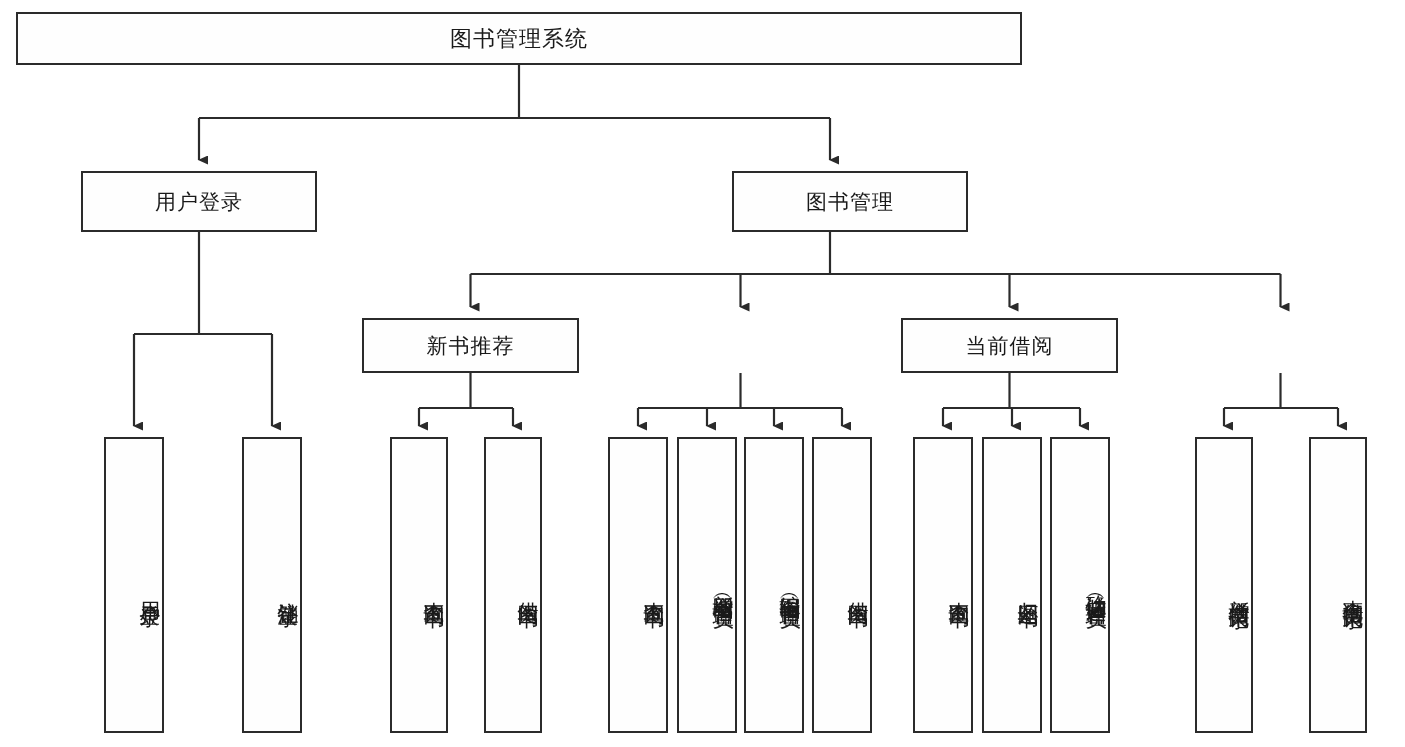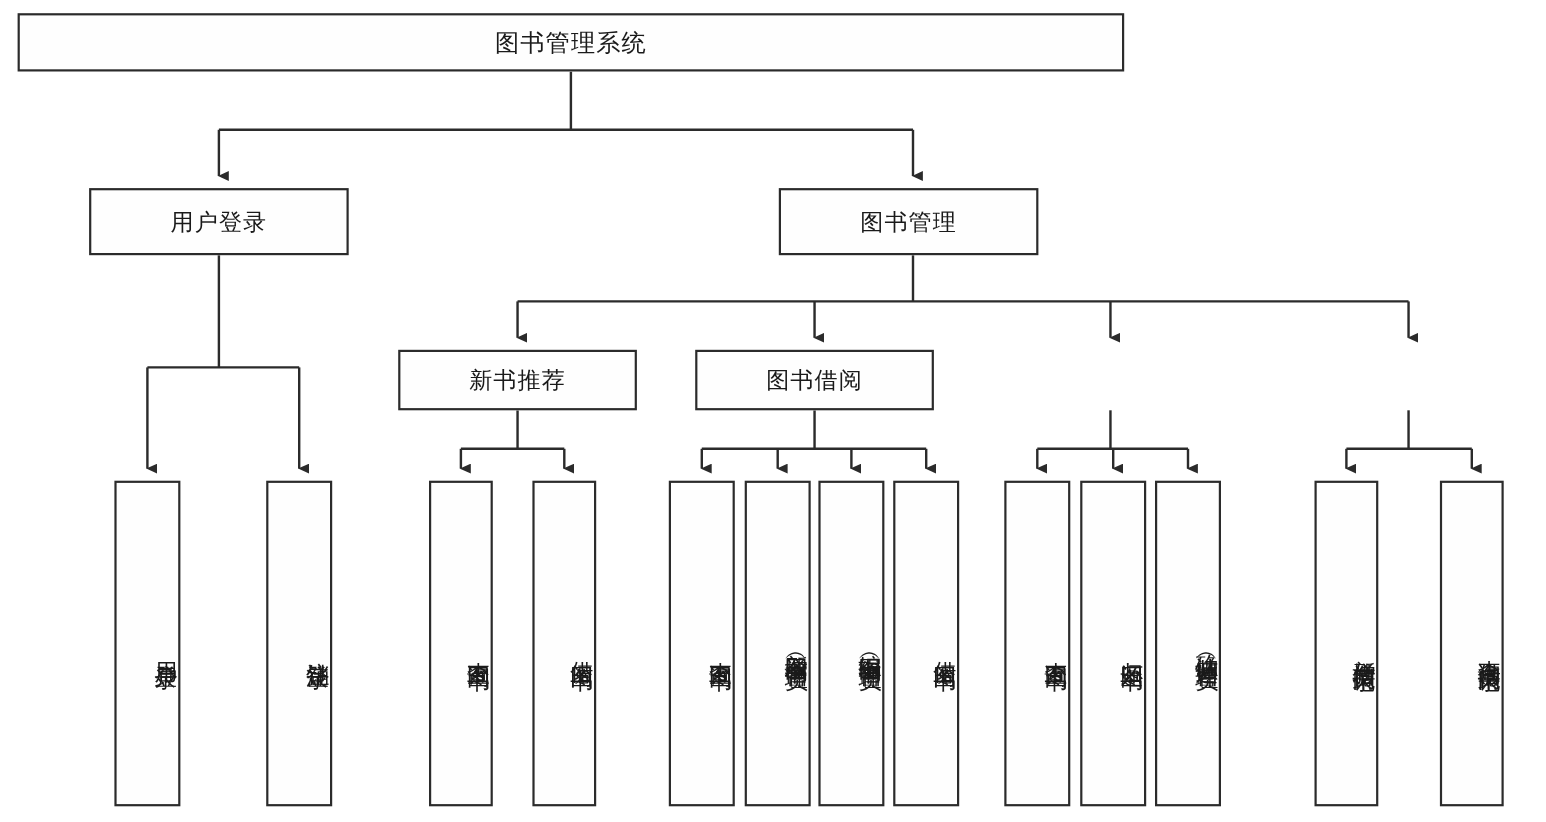--- a/index.html
+++ b/index.html
@@ -112,29 +112,29 @@
       </g>
   </svg>
 
   <div class="node node-h node-root" style="left: 16px; top: 12px; width: 1006px; height: 53px;">
     <span>图书管理系统</span>
   </div>
 
   <div class="node node-h" style="left: 81px; top: 171px; width: 236px; height: 61px;">
     <span>用户登录</span>
   </div>
-  <div class="node node-h" style="left: 708px; top: 171px; width: 236px; height: 61px;">
+  <div class="node node-h" style="left: 732px; top: 171px; width: 236px; height: 61px;">
     <span>图书管理</span>
   </div>
 
   <div class="node node-h" style="left: 362px; top: 318px; width: 217px; height: 55px;">
     <span>新书推荐</span>
   </div>
-  <div class="node node-h" style="left: 632px; top: 318px; width: 217px; height: 55px;">
-    <span>图书借阅</span>
+  <div class="node node-h" style="left: 901px; top: 318px; width: 217px; height: 55px;">
+    <span>当前借阅</span>
   </div>
 
   <div class="node node-v" style="left: 104px; top: 437px; width: 60px; height: 296px;">
     <span>用户登录</span>
   </div>
   <div class="node node-v" style="left: 242px; top: 437px; width: 60px; height: 296px;">
     <span>注销登录</span>
   </div>
   <div class="node node-v" style="left: 390px; top: 437px; width: 58px; height: 296px;">
     <span>查询图书</span>

